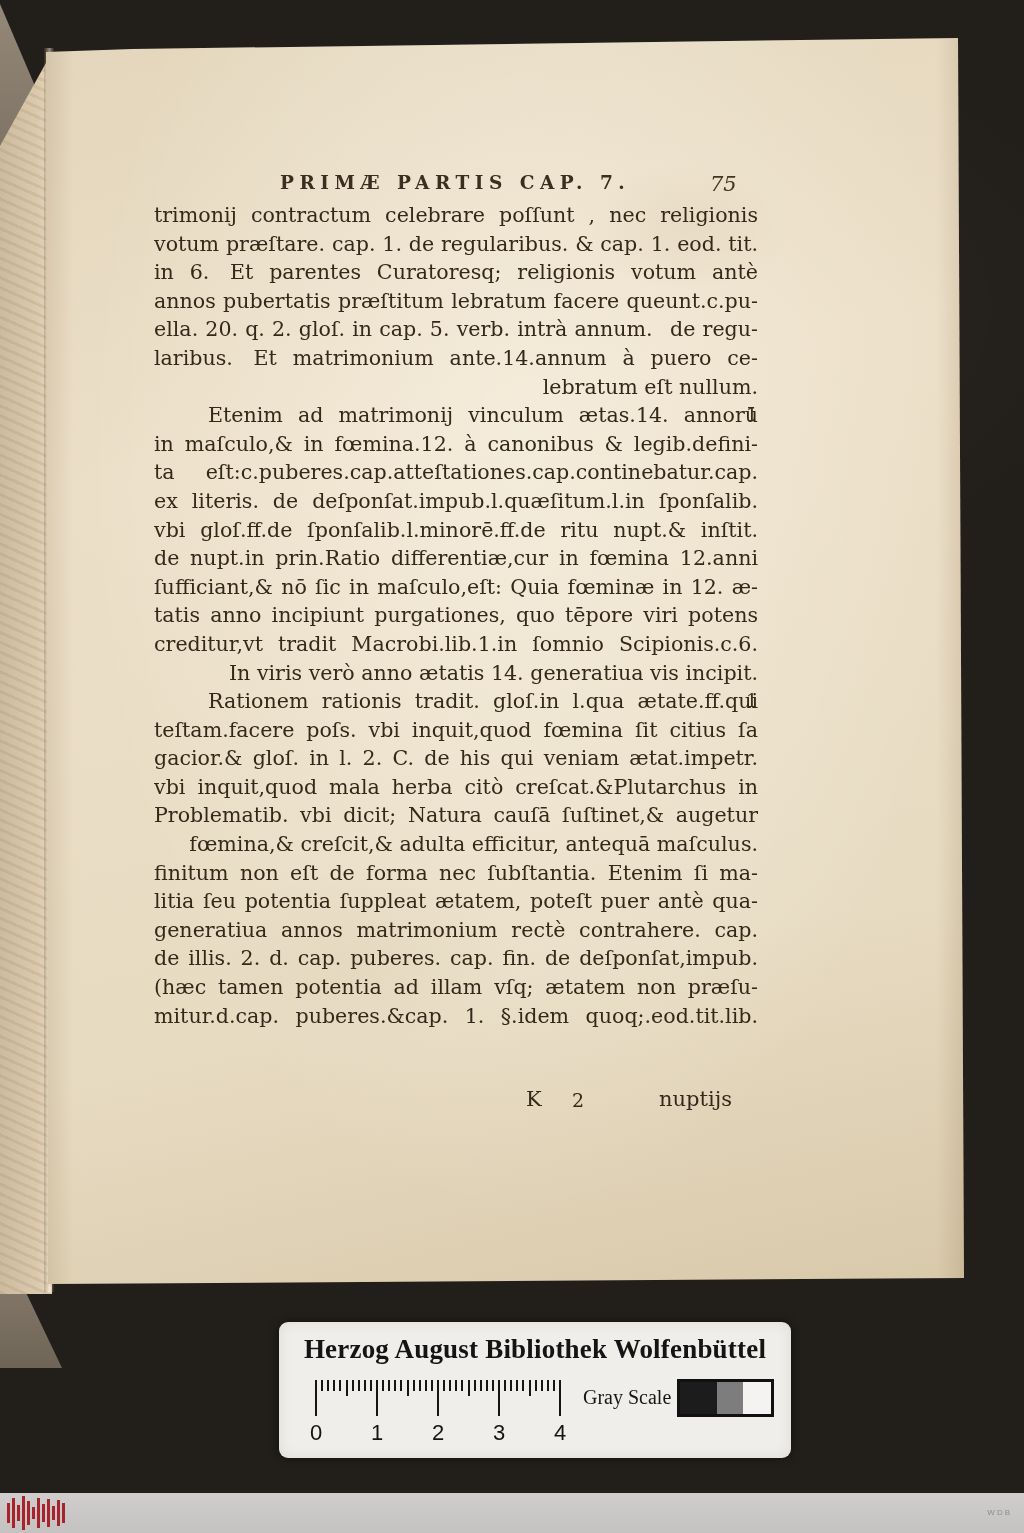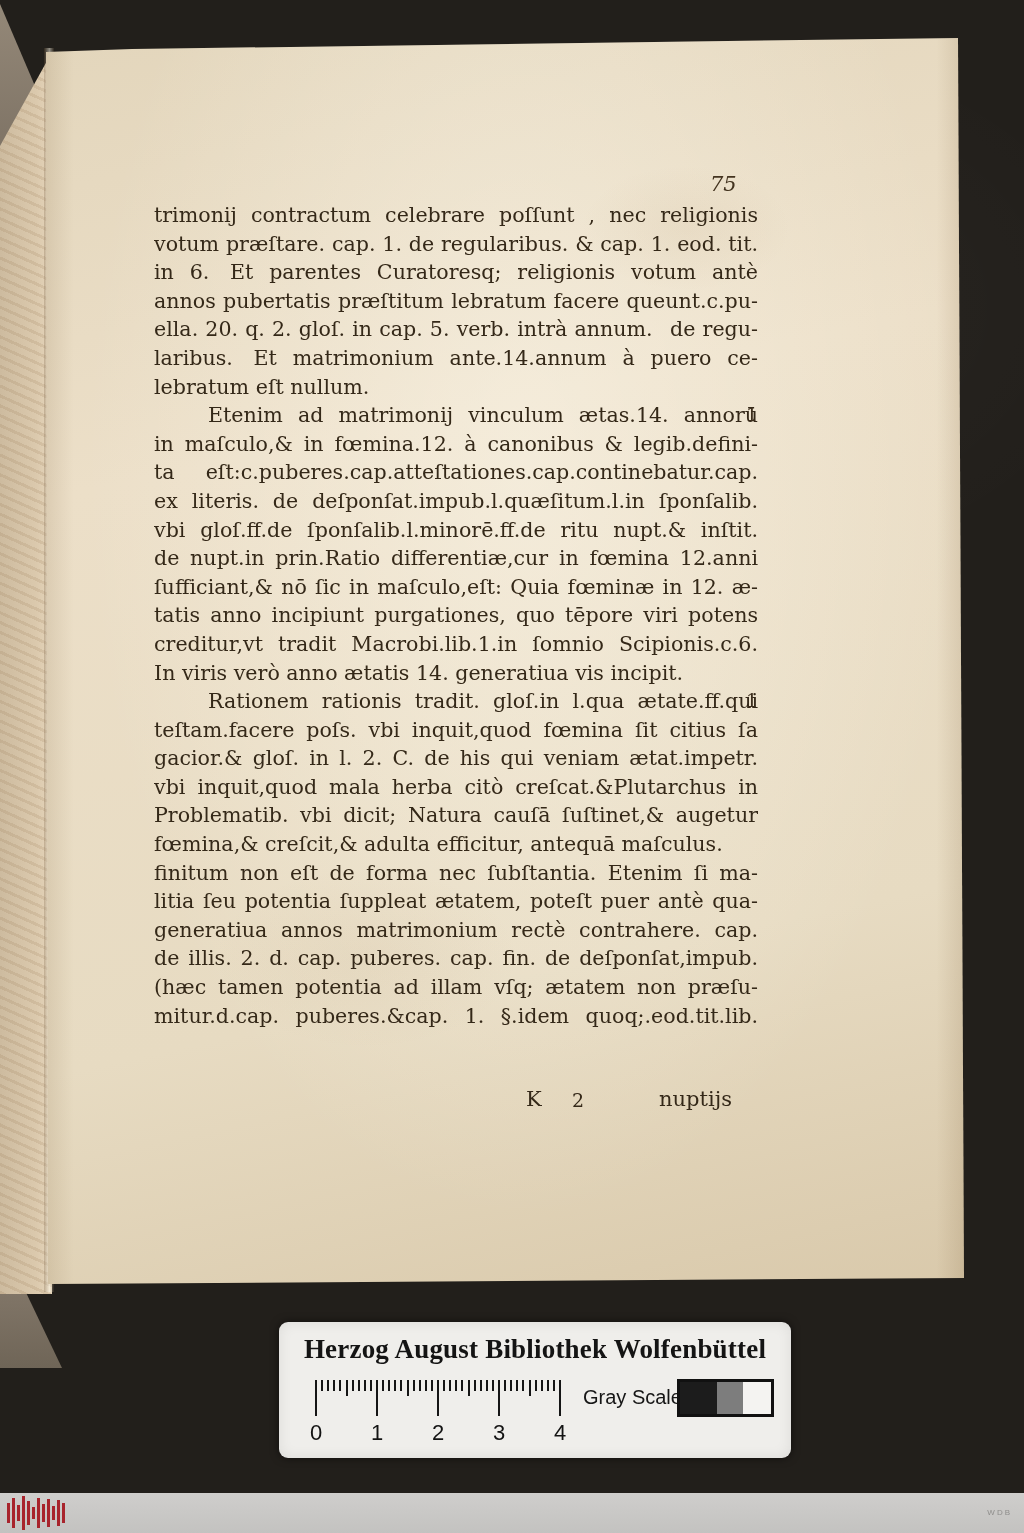--- a/index.html
+++ b/index.html
@@ -51,21 +51,21 @@
   .header-row{position:absolute;left:108px;top:134px;width:604px;height:26px;color:#3a2d1d;}
   .running-title{
     position:absolute;left:126px;top:0;
     font-size:18.5px;letter-spacing:5.5px;font-weight:bold;color:#3c2e1e;
   }
   .page-number{position:absolute;left:556px;top:0;font-style:italic;font-size:21px;color:#43331f;}
   
   .text-block{position:absolute;left:108px;top:163px;width:604px;color:#342818;}
   .line{
     position:relative;height:28.6px;line-height:28.6px;font-size:20.6px;
-    overflow:hidden;white-space:normal;text-align:left;
+    overflow:hidden;white-space:normal;text-align:right;
   }
   .line.j{text-align:justify;text-align-last:justify;}
   .line.ind{padding-left:54px;}
   .marg{
     position:absolute;left:592px;top:0;font-size:18.5px;color:#3c2e1c;
     text-align:left;letter-spacing:1px;
   }
   .signature-row{position:absolute;left:108px;top:1049px;width:604px;height:30px;font-size:21px;color:#342818;}
   .sig-k{position:absolute;left:372px;top:0;}
   .sig-num{position:absolute;left:418px;top:2px;font-size:19px;}
@@ -84,21 +84,21 @@
   .ruler{position:absolute;left:36px;top:58px;width:260px;height:70px;}
   .tick{position:absolute;top:0;width:2px;height:11px;background:#151515;}
   .tick.half{height:16px;}
   .tick.cm{height:36px;}
   .rnum{
     position:absolute;top:40px;width:20px;margin-left:-9px;text-align:center;
     font-family:"Liberation Sans", sans-serif;font-size:22px;color:#131313;
   }
   .grayscale-caption{
     position:absolute;left:304px;top:64px;
-    font-family:Liberation Sans, sans-serif;font-size:20px;color:#161616;
+    font-family:Liberation Serif, serif;font-size:20px;color:#161616;
   }
   .patches{
     position:absolute;left:398px;top:57px;height:38px;display:flex;
     border:3px solid #111;box-sizing:border-box;
   }
   .patch{height:100%;}
   .patch.p0{width:37px;}
   .patch.p1{width:26px;}
   .patch.p2{width:28px;}
   
@@ -124,20 +124,21 @@
 
 <div id="canvas">
 
   <div class="wedge-top"></div>
   <div class="wedge-bottom"></div>
   <div class="page-stack"></div>
   <div class="fold-line"></div>
 
   <div class="page">
     <div class="header-row">
+      <span class="running-title">PRIMÆ PARTIS CAP. 7.</span>
       <span class="page-number">75</span>
     </div>
 
     <div class="text-block">
         <div class="line j"><span>trimonij contractum celebrare poſſunt , nec religionis</span></div>
         <div class="line j"><span>votum præſtare. cap. 1. de regularibus. &amp; cap. 1. eod. tit.</span></div>
         <div class="line j"><span>in 6.  Et parentes Curatoresq; religionis votum antè</span></div>
         <div class="line j"><span>annos pubertatis præſtitum lebratum facere queunt.c.pu-</span></div>
         <div class="line j"><span>ella. 20. q. 2. gloſ. in cap. 5. verb. intrà annum.  de regu-</span></div>
         <div class="line j"><span>laribus.  Et matrimonium ante.14.annum à puero ce-</span></div>

